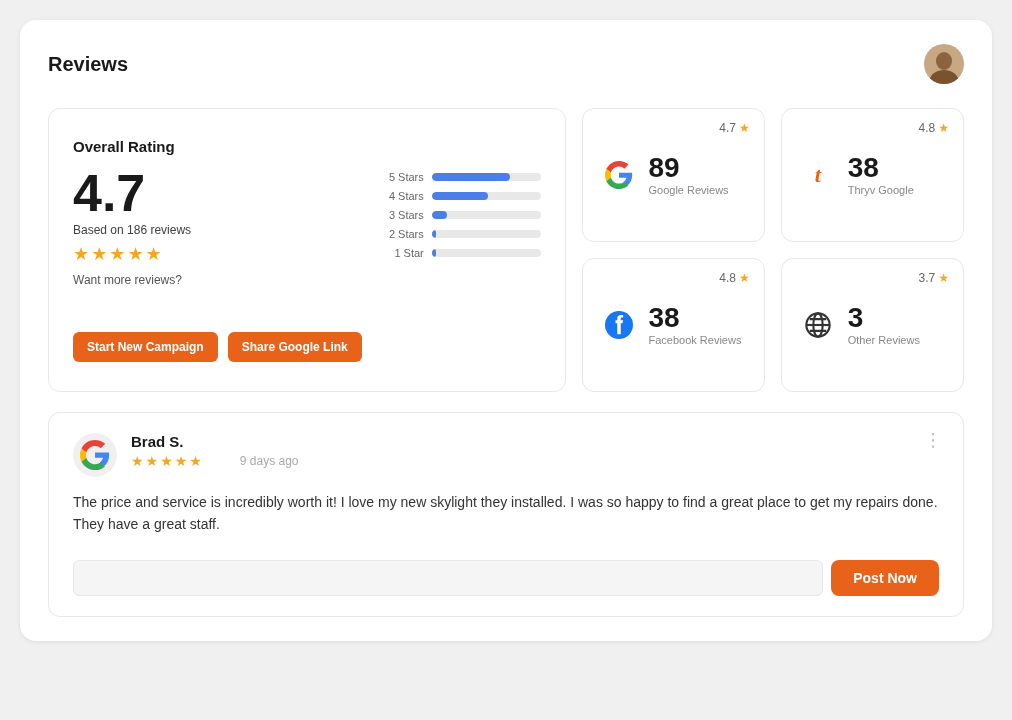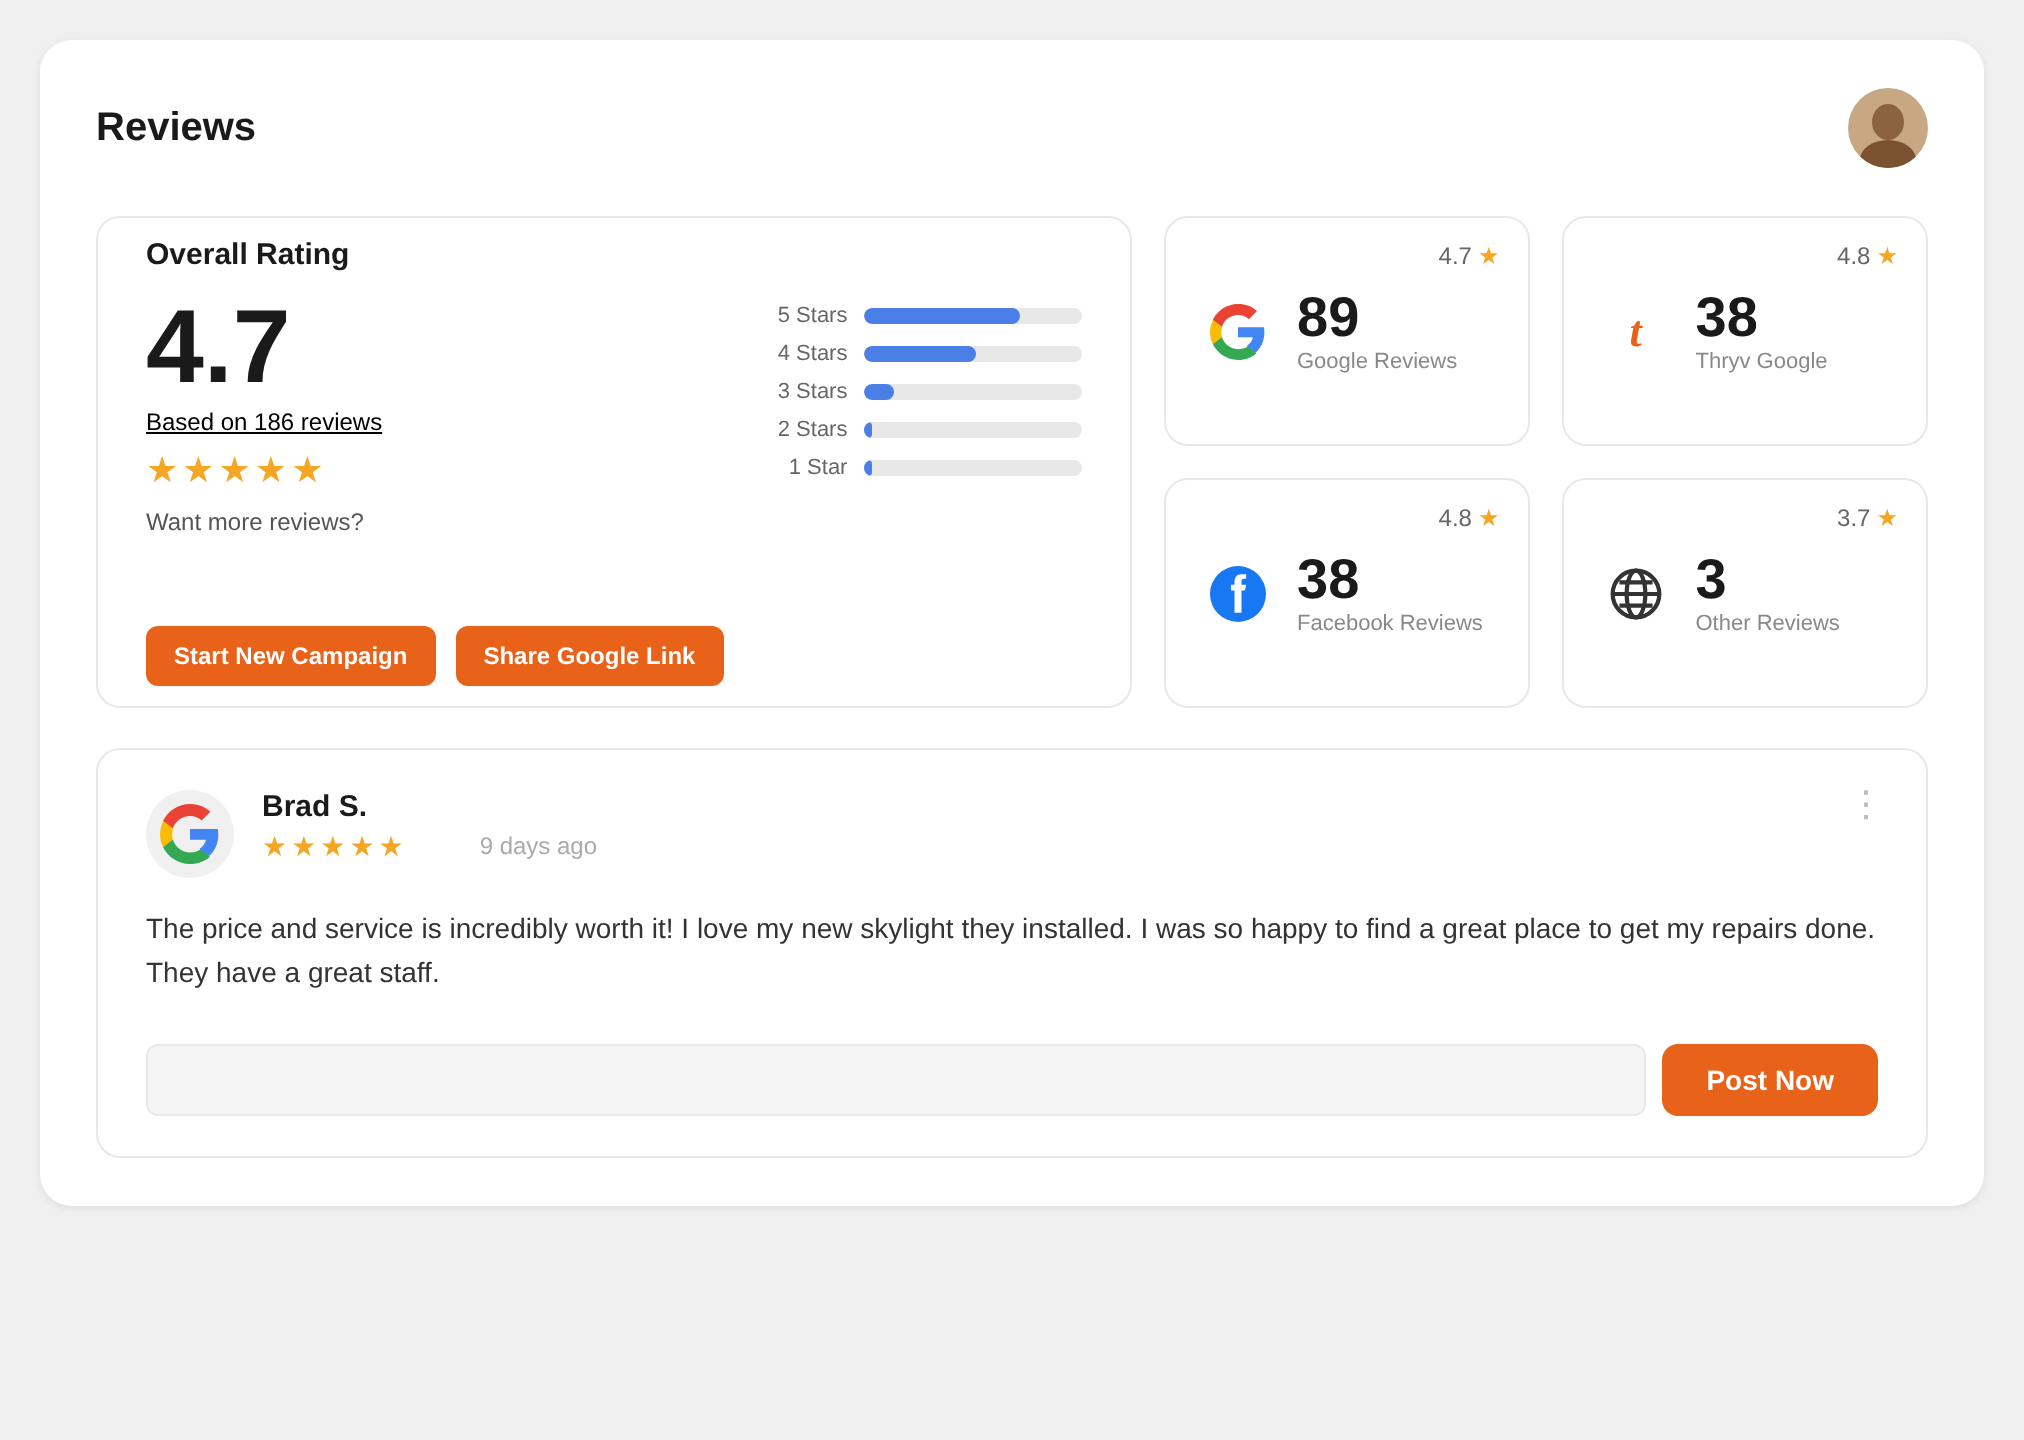--- a/index.html
+++ b/index.html
@@ -54,21 +54,21 @@
     .top-section {
       display: flex;
       gap: 16px;
       margin-bottom: 20px;
     }
     
     .overall-rating-card {
       background: #fff;
       border: 1px solid #e8e8e8;
       border-radius: 12px;
-      padding: 10px 24px;
+      padding: 29px 24px;
       flex: 1.1;
       min-width: 0;
     }
     .overall-title {
       font-size: 15px;
       font-weight: 700;
       color: #1a1a1a;
       margin-bottom: 12px;
     }
     .rating-content {
@@ -81,23 +81,22 @@
     }
     .big-rating {
       font-size: 52px;
       font-weight: 800;
       color: #1a1a1a;
       line-height: 1;
       margin-bottom: 4px;
     }
     .based-on {
       font-size: 12px;
-      color: #000000;
+      color: #404040;
       margin-bottom: 6px;
-      text-decoration: underline;
     }
     .stars-display {
       display: flex;
       gap: 2px;
       margin-bottom: 8px;
     }
     .star {
       color: #f5a623;
       font-size: 18px;
     }

